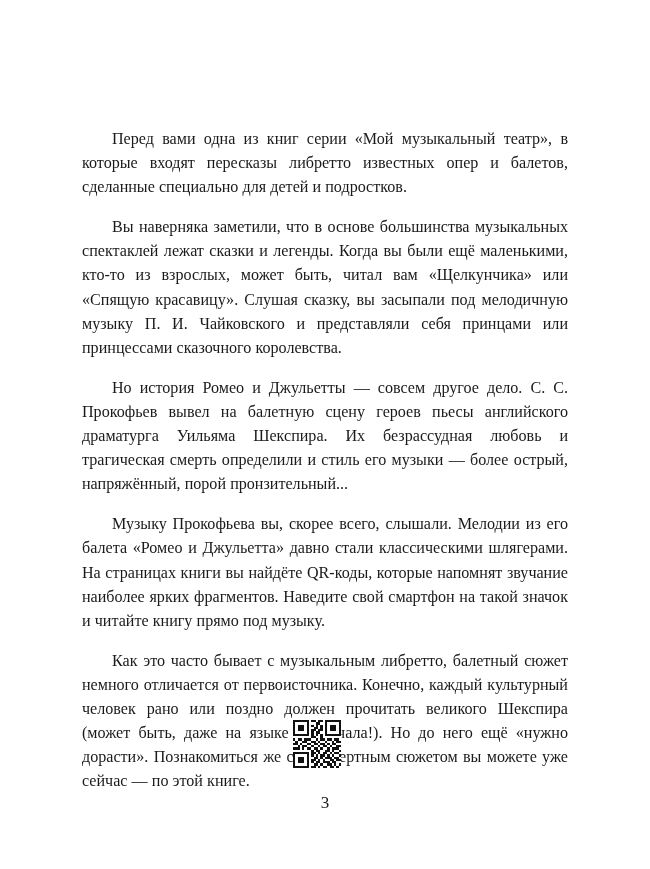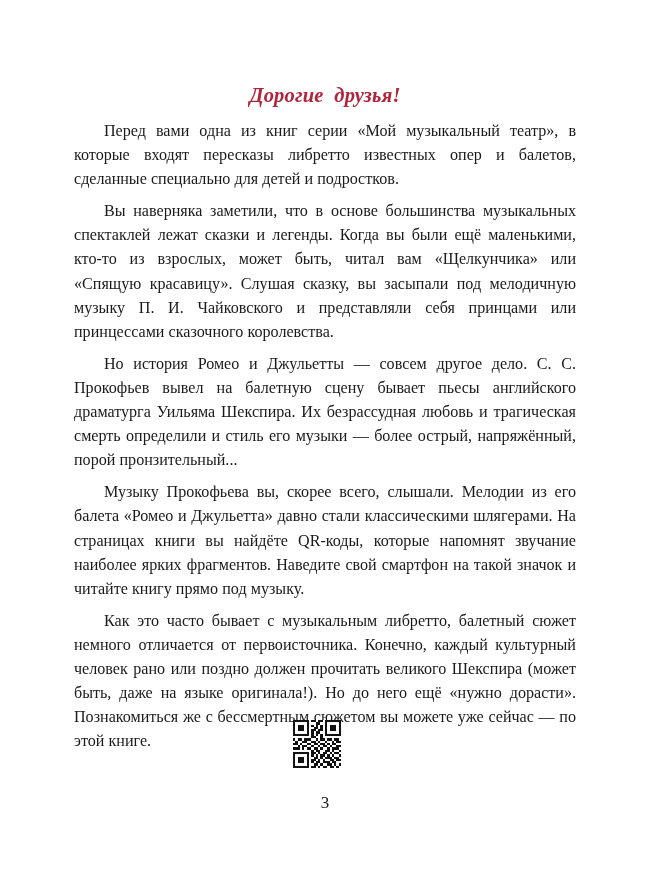--- a/index.html
+++ b/index.html
@@ -41,21 +41,21 @@
 
   
   .text-column {
     position: absolute;
     left: 66px;
     top: 111px;
     width: 518px;
   }
 
   .body-paragraph {
-    margin: 8px;
+    margin: 16px;
     text-indent: 30px;
     text-align: justify;
     text-justify: inter-word;
     font-size: 16.1px;
     line-height: 24.1px;
     hyphens: manual;
     -webkit-hyphens: manual;
     word-spacing: 0.1px;
   }
 
@@ -86,26 +86,25 @@
     font-size: 17px;
     line-height: 20px;
     color: #1a1a1a;
   }
 </style>
 </head>
 <body>
 
 <div class="page">
 
-  <h1 class="page-heading">Дорогие  друзья!</h1>
 
   <div class="text-column">
     <p class="body-paragraph">Перед вами одна из книг серии «Мой музыкальный театр», в которые входят пересказы либретто известных опер и балетов, сделанные специально для детей и подростков.</p>
     <p class="body-paragraph">Вы наверняка заметили, что в основе большинства музыкальных спектаклей лежат сказки и легенды. Когда вы были ещё маленькими, кто-то из взрослых, может быть, читал вам «Щелкунчика» или «Спящую красавицу». Слушая сказку, вы засыпали под мелодичную музыку П. И. Чайковского и представляли себя принцами или принцессами сказочного королевства.</p>
-    <p class="body-paragraph">Но история Ромео и Джульетты — совсем другое дело. С. С. Прокофьев вывел на балетную сцену бывает пьесы английского драматурга Уильяма Шекспира. Их безрассудная любовь и трагическая смерть определили и стиль его музыки — более острый, напряжённый, порой пронзительный...</p>
+    <p class="body-paragraph">Но история Ромео и Джульетты — совсем другое дело. С. С. Прокофьев вывел на балетную сцену героев пьесы английского драматурга Уильяма Шекспира. Их безрассудная любовь и трагическая смерть определили и стиль его музыки — более острый, напряжённый, порой пронзительный...</p>
     <p class="body-paragraph">Музыку Прокофьева вы, скорее всего, слышали. Мелодии из его балета «Ромео и Джульетта» давно стали классическими шлягерами. На страницах книги вы найдёте QR-коды, которые напомнят звучание наиболее ярких фрагментов. Наведите свой смартфон на такой значок и читайте книгу прямо под музыку.</p>
     <p class="body-paragraph">Как это часто бывает с музыкальным либретто, балетный сюжет немного отличается от первоисточника. Конечно, каждый культурный человек рано или поздно должен прочитать великого Шекспира (может быть, даже на языке оригинала!). Но до него ещё «нужно дорасти». Познакомиться же с бессмертным сюжетом вы можете уже сейчас — по этой книге.</p>
   </div>
 
   <div class="qr-wrap">
     <svg id="qr-svg" viewBox="0 0 21 21" xmlns="http://www.w3.org/2000/svg" role="img">
         <rect x="0" y="0" width="21" height="21" fill="#ffffff"></rect>
         <path d="M0 0h1v1h-1zM1 0h1v1h-1zM2 0h1v1h-1zM3 0h1v1h-1zM4 0h1v1h-1zM5 0h1v1h-1zM6 0h1v1h-1zM8 0h1v1h-1zM9 0h1v1h-1zM11 0h1v1h-1zM12 0h1v1h-1zM14 0h1v1h-1zM15 0h1v1h-1zM16 0h1v1h-1zM17 0h1v1h-1zM18 0h1v1h-1zM19 0h1v1h-1zM20 0h1v1h-1zM0 1h1v1h-1zM6 1h1v1h-1zM10 1h1v1h-1zM11 1h1v1h-1zM14 1h1v1h-1zM20 1h1v1h-1zM0 2h1v1h-1zM2 2h1v1h-1zM3 2h1v1h-1zM4 2h1v1h-1zM6 2h1v1h-1zM8 2h1v1h-1zM10 2h1v1h-1zM12 2h1v1h-1zM14 2h1v1h-1zM16 2h1v1h-1zM17 2h1v1h-1zM18 2h1v1h-1zM20 2h1v1h-1zM0 3h1v1h-1zM2 3h1v1h-1zM3 3h1v1h-1zM4 3h1v1h-1zM6 3h1v1h-1zM9 3h1v1h-1zM10 3h1v1h-1zM12 3h1v1h-1zM14 3h1v1h-1zM16 3h1v1h-1zM17 3h1v1h-1zM18 3h1v1h-1zM20 3h1v1h-1zM0 4h1v1h-1zM2 4h1v1h-1zM3 4h1v1h-1zM4 4h1v1h-1zM6 4h1v1h-1zM8 4h1v1h-1zM9 4h1v1h-1zM11 4h1v1h-1zM12 4h1v1h-1zM14 4h1v1h-1zM16 4h1v1h-1zM17 4h1v1h-1zM18 4h1v1h-1zM20 4h1v1h-1zM0 5h1v1h-1zM6 5h1v1h-1zM8 5h1v1h-1zM10 5h1v1h-1zM11 5h1v1h-1zM14 5h1v1h-1zM20 5h1v1h-1zM0 6h1v1h-1zM1 6h1v1h-1zM2 6h1v1h-1zM3 6h1v1h-1zM4 6h1v1h-1zM5 6h1v1h-1zM6 6h1v1h-1zM8 6h1v1h-1zM10 6h1v1h-1zM12 6h1v1h-1zM14 6h1v1h-1zM15 6h1v1h-1zM16 6h1v1h-1zM17 6h1v1h-1zM18 6h1v1h-1zM19 6h1v1h-1zM20 6h1v1h-1zM8 7h1v1h-1zM9 7h1v1h-1zM12 7h1v1h-1zM0 8h1v1h-1zM2 8h1v1h-1zM3 8h1v1h-1zM5 8h1v1h-1zM6 8h1v1h-1zM7 8h1v1h-1zM10 8h1v1h-1zM12 8h1v1h-1zM13 8h1v1h-1zM15 8h1v1h-1zM16 8h1v1h-1zM18 8h1v1h-1zM19 8h1v1h-1zM1 9h1v1h-1zM4 9h1v1h-1zM5 9h1v1h-1zM8 9h1v1h-1zM9 9h1v1h-1zM11 9h1v1h-1zM14 9h1v1h-1zM17 9h1v1h-1zM19 9h1v1h-1zM20 9h1v1h-1zM0 10h1v1h-1zM1 10h1v1h-1zM3 10h1v1h-1zM6 10h1v1h-1zM7 10h1v1h-1zM9 10h1v1h-1zM10 10h1v1h-1zM12 10h1v1h-1zM13 10h1v1h-1zM15 10h1v1h-1zM17 10h1v1h-1zM18 10h1v1h-1zM2 11h1v1h-1zM4 11h1v1h-1zM5 11h1v1h-1zM8 11h1v1h-1zM11 11h1v1h-1zM13 11h1v1h-1zM14 11h1v1h-1zM16 11h1v1h-1zM19 11h1v1h-1zM20 11h1v1h-1zM0 12h1v1h-1zM1 12h1v1h-1zM2 12h1v1h-1zM4 12h1v1h-1zM6 12h1v1h-1zM7 12h1v1h-1zM9 12h1v1h-1zM10 12h1v1h-1zM12 12h1v1h-1zM15 12h1v1h-1zM17 12h1v1h-1zM18 12h1v1h-1zM19 12h1v1h-1zM8 13h1v1h-1zM10 13h1v1h-1zM11 13h1v1h-1zM14 13h1v1h-1zM15 13h1v1h-1zM17 13h1v1h-1zM20 13h1v1h-1zM0 14h1v1h-1zM1 14h1v1h-1zM2 14h1v1h-1zM3 14h1v1h-1zM4 14h1v1h-1zM5 14h1v1h-1zM6 14h1v1h-1zM8 14h1v1h-1zM9 14h1v1h-1zM11 14h1v1h-1zM13 14h1v1h-1zM14 14h1v1h-1zM16 14h1v1h-1zM18 14h1v1h-1zM19 14h1v1h-1zM0 15h1v1h-1zM6 15h1v1h-1zM8 15h1v1h-1zM10 15h1v1h-1zM12 15h1v1h-1zM13 15h1v1h-1zM15 15h1v1h-1zM17 15h1v1h-1zM20 15h1v1h-1zM0 16h1v1h-1zM2 16h1v1h-1zM3 16h1v1h-1zM4 16h1v1h-1zM6 16h1v1h-1zM9 16h1v1h-1zM10 16h1v1h-1zM12 16h1v1h-1zM14 16h1v1h-1zM15 16h1v1h-1zM16 16h1v1h-1zM18 16h1v1h-1zM19 16h1v1h-1zM0 17h1v1h-1zM2 17h1v1h-1zM3 17h1v1h-1zM4 17h1v1h-1zM6 17h1v1h-1zM8 17h1v1h-1zM9 17h1v1h-1zM11 17h1v1h-1zM13 17h1v1h-1zM16 17h1v1h-1zM17 17h1v1h-1zM19 17h1v1h-1zM20 17h1v1h-1zM0 18h1v1h-1zM2 18h1v1h-1zM3 18h1v1h-1zM4 18h1v1h-1zM6 18h1v1h-1zM8 18h1v1h-1zM10 18h1v1h-1zM11 18h1v1h-1zM13 18h1v1h-1zM14 18h1v1h-1zM15 18h1v1h-1zM17 18h1v1h-1zM18 18h1v1h-1zM0 19h1v1h-1zM6 19h1v1h-1zM9 19h1v1h-1zM10 19h1v1h-1zM12 19h1v1h-1zM15 19h1v1h-1zM16 19h1v1h-1zM18 19h1v1h-1zM20 19h1v1h-1zM0 20h1v1h-1zM1 20h1v1h-1zM2 20h1v1h-1zM3 20h1v1h-1zM4 20h1v1h-1zM5 20h1v1h-1zM6 20h1v1h-1zM8 20h1v1h-1zM9 20h1v1h-1zM11 20h1v1h-1zM13 20h1v1h-1zM14 20h1v1h-1zM16 20h1v1h-1zM17 20h1v1h-1zM19 20h1v1h-1z" fill="#111111"></path>
       </svg>
   </div>

